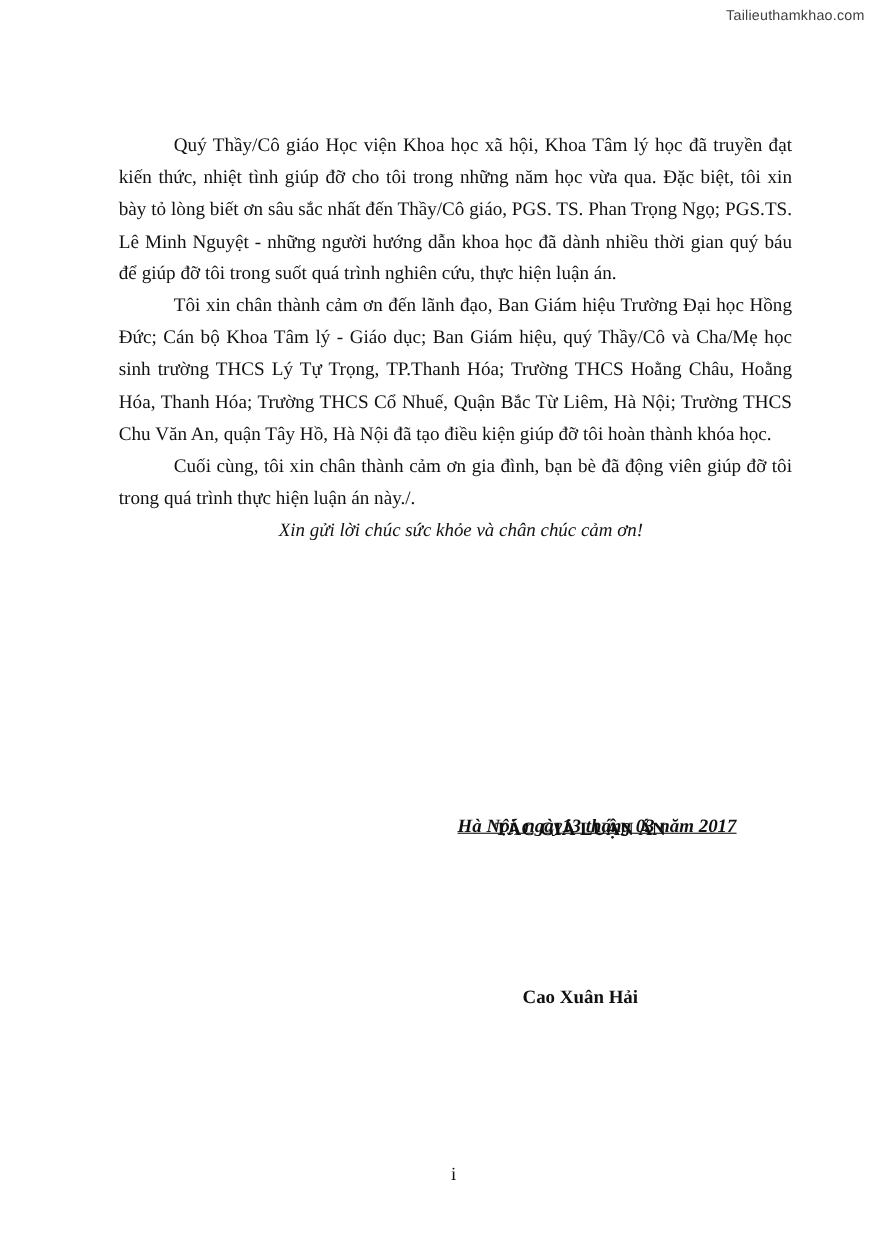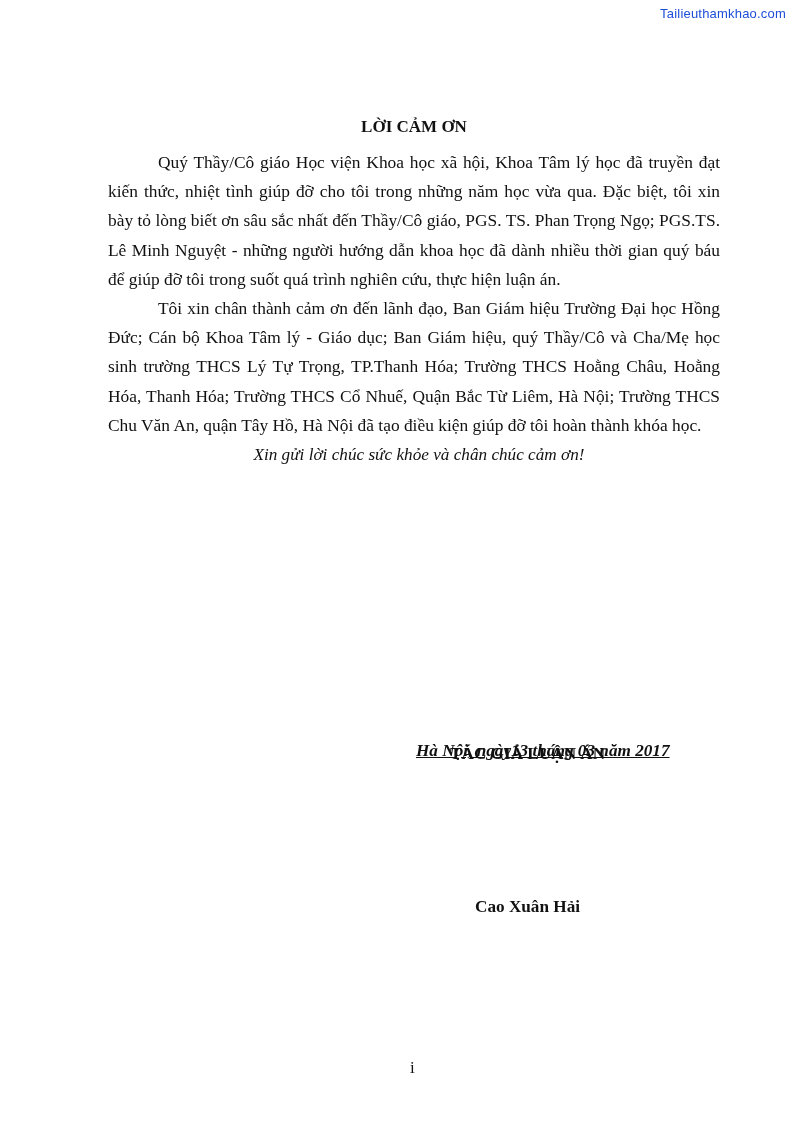--- a/index.html
+++ b/index.html
@@ -1,39 +1,39 @@
 <!DOCTYPE html>
 <html><head>
 <meta charset="utf-8">
 <style>
   html, body { margin: 0; padding: 0; background: #ffffff; }
   body { width: 794px; height: 1123px; position: relative; overflow: hidden;
          font-family: "Liberation Serif", serif; color: #111111; }
   .watermark { position: absolute; top: 6px; right: 8px; font-family: "Liberation Sans", sans-serif;
-               font-size: 13px; color: #1d4ed8; letter-spacing: 0.2px; }
+               font-size: 13px; color: #404040; letter-spacing: 0.2px; }
   .page { position: absolute; left: 108px; top: 117px; width: 612px; }
   .title { text-align: center; font-weight: bold; font-size: 17px; line-height: 20px; margin: 0 0 11px 0; }
   .para { font-size: 17.4px; line-height: 29.2px; text-align: justify; text-indent: 50px; margin: 0; }
   .closing { font-style: italic; text-align: center; font-size: 17.2px; line-height: 29px;
              margin: 0; padding-left: 10px; }
   .sign-date { position: absolute; left: 416px; top: 741px; font-weight: bold; font-style: italic;
                font-size: 17.2px; white-space: nowrap; text-decoration: underline; }
   .sign-role { position: absolute; left: 450px; top: 744px; font-weight: bold; font-size: 17.2px; white-space: nowrap; }
   .sign-name { position: absolute; left: 475px; top: 897px; font-weight: bold; font-size: 17.2px; white-space: nowrap; }
   .page-number { position: absolute; left: 410px; top: 1058px; font-size: 17px; }
 </style>
 </head>
 <body>
 
 <div class="watermark">Tailieuthamkhao.com</div>
 
 <div class="page">
-  <h1 class="title">LỜI CẢM ƠN</h1>
   <p class="para">Quý Thầy/Cô giáo Học viện Khoa học xã hội, Khoa Tâm lý học đã truyền đạt kiến thức, nhiệt tình giúp đỡ cho tôi trong những năm học vừa qua. Đặc biệt, tôi xin bày tỏ lòng biết ơn sâu sắc nhất đến Thầy/Cô giáo, PGS. TS. Phan Trọng Ngọ; PGS.TS. Lê Minh Nguyệt - những người hướng dẫn khoa học đã dành nhiều thời gian quý báu để giúp đỡ tôi trong suốt quá trình nghiên cứu, thực hiện luận án.</p>
   <p class="para">Tôi xin chân thành cảm ơn đến lãnh đạo, Ban Giám hiệu Trường Đại học Hồng Đức; Cán bộ Khoa Tâm lý - Giáo dục; Ban Giám hiệu, quý Thầy/Cô và Cha/Mẹ học sinh trường THCS Lý Tự Trọng, TP.Thanh Hóa; Trường THCS Hoằng Châu, Hoằng Hóa, Thanh Hóa; Trường THCS Cổ Nhuế, Quận Bắc Từ Liêm, Hà Nội; Trường THCS Chu Văn An, quận Tây Hồ, Hà Nội đã tạo điều kiện giúp đỡ tôi hoàn thành khóa học.</p>
+  <p class="para">Cuối cùng, tôi xin chân thành cảm ơn gia đình, bạn bè đã động viên giúp đỡ tôi trong quá trình thực hiện luận án này./.</p>
   <p class="closing">Xin gửi lời chúc sức khỏe và chân chúc cảm ơn!</p>
 </div>
 
 <div class="sign-date">Hà Nội, ngày13 tháng 03 năm 2017</div>
 <div class="sign-role">TÁC GIẢ LUẬN ÁN</div>
 <div class="sign-name">Cao Xuân Hải</div>
 
 <div class="page-number">i</div>
 
 </body></html>

